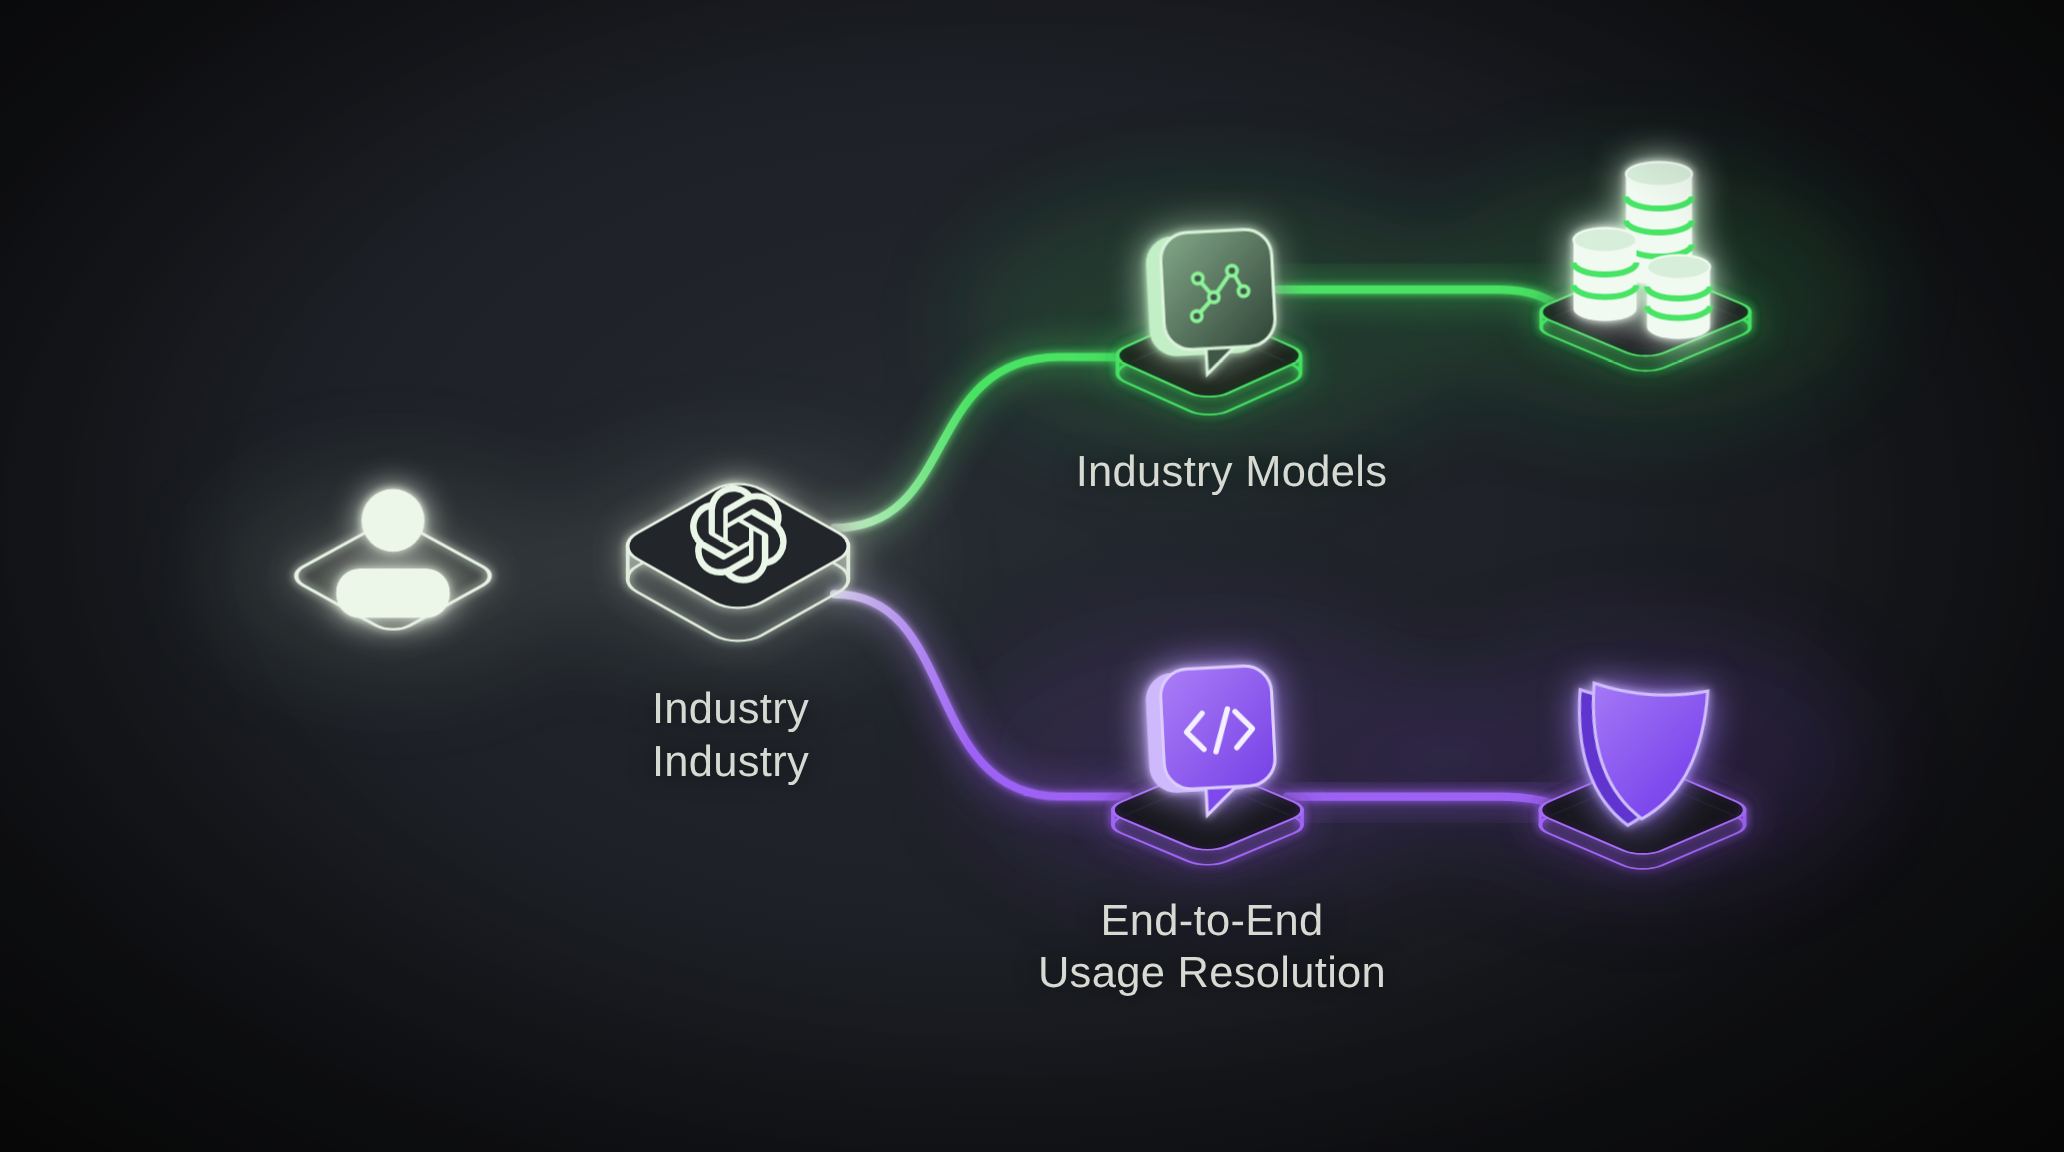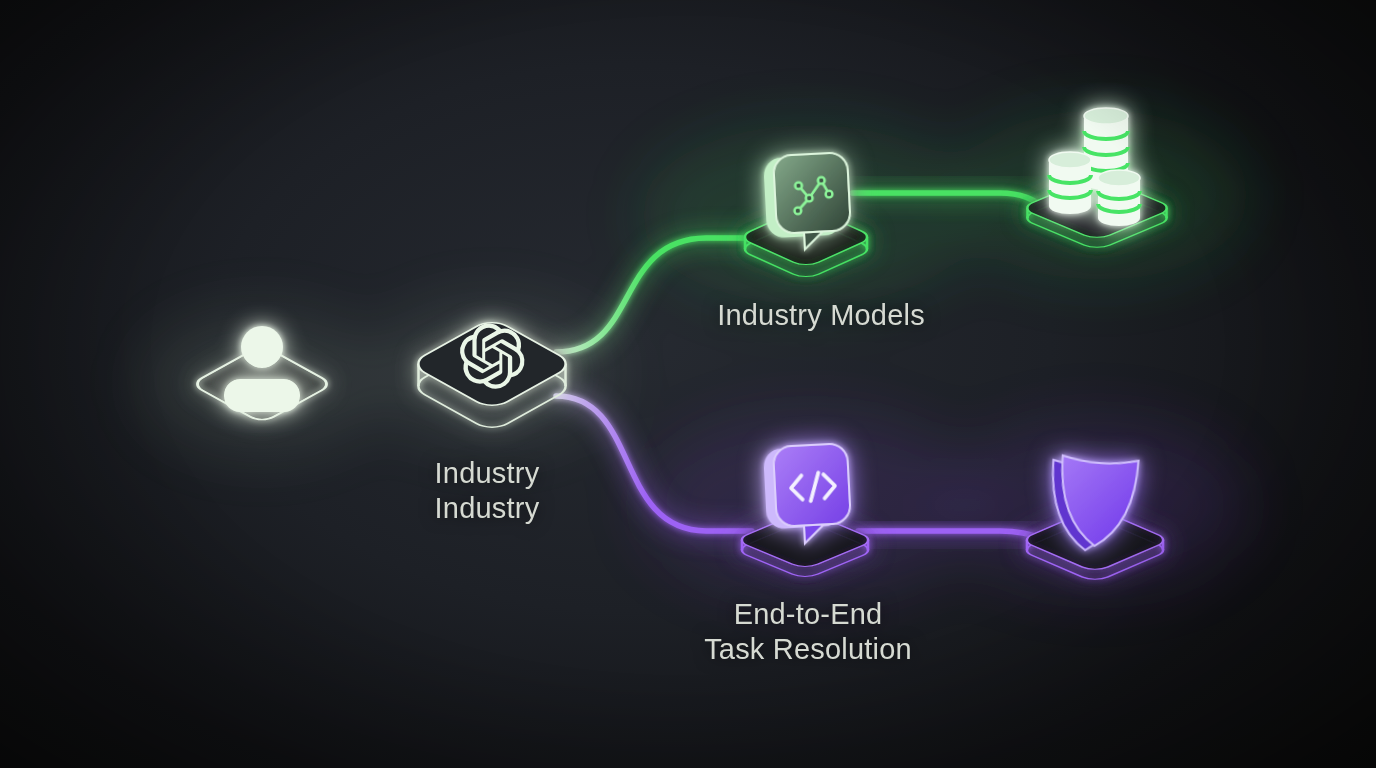--- a/index.html
+++ b/index.html
@@ -202,16 +202,16 @@
     <div>Industry</div>
     <div>Industry</div>
   </div>
   <div class="label" style="left:821px;top:298px">
     <div>Industry Models</div>
   </div>
   <div class="label" style="left:1101px;top:266px">
   </div>
   <div class="label" style="left:808px;top:597px">
     <div>End-to-End</div>
-    <div>Task Resolution</div>
+    <div>Usage Resolution</div>
   </div>
 
 </div>
 
 </body></html>

